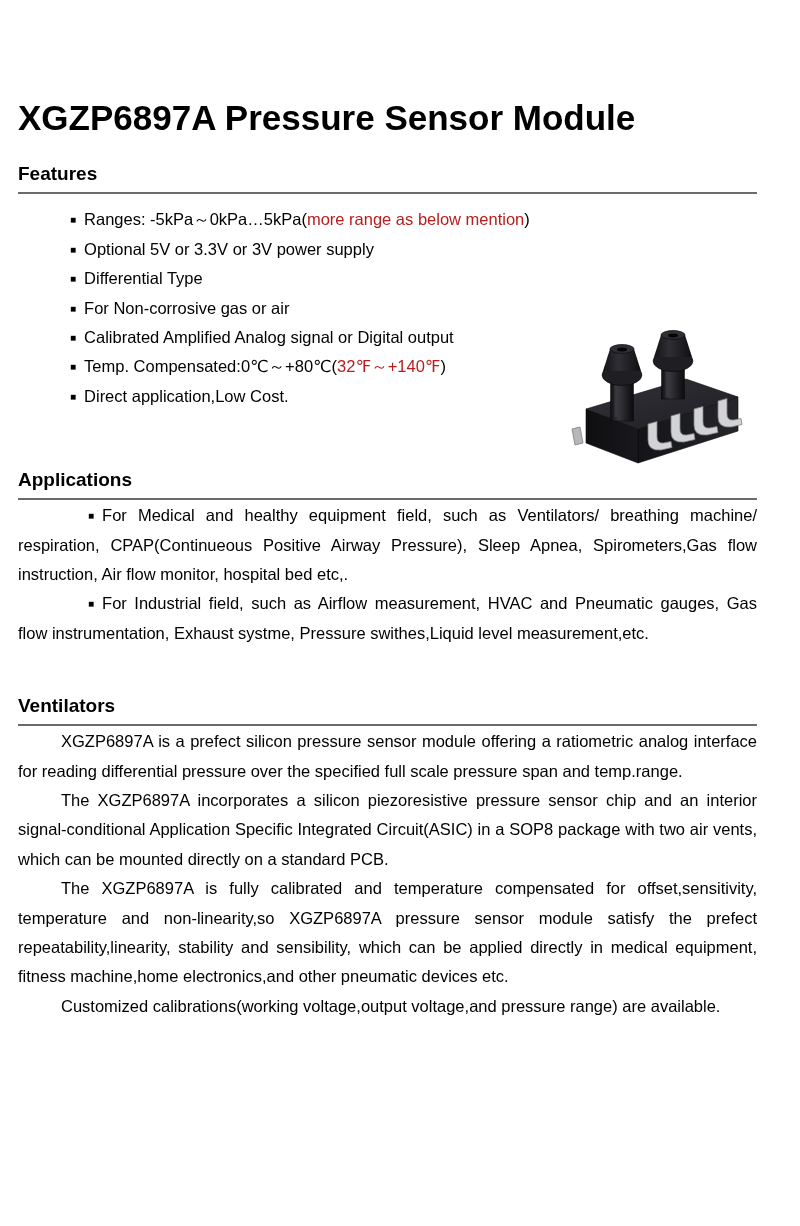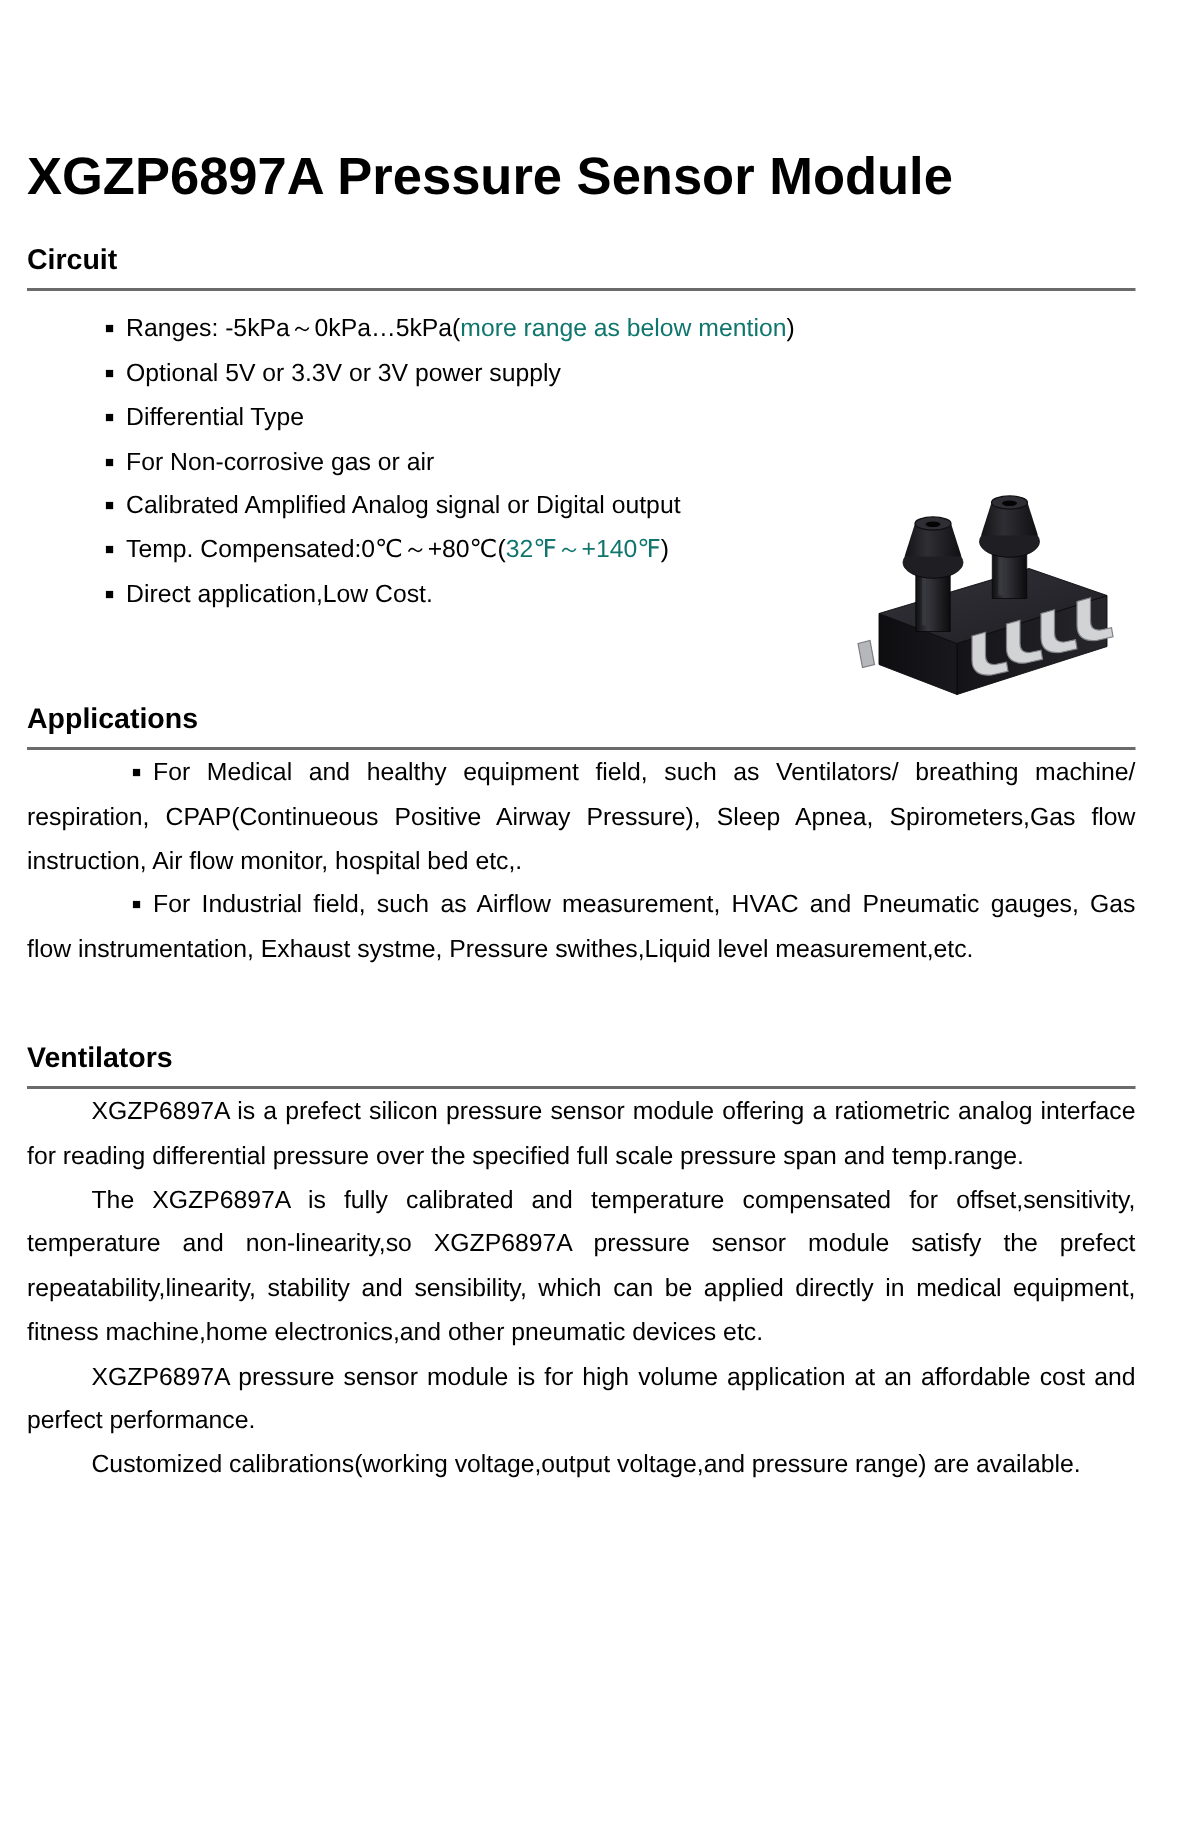--- a/index.html
+++ b/index.html
@@ -29,41 +29,41 @@
   ul.features-list{
     list-style:none;margin:11px 0 0 0;padding:0 0 0 52px;
   }
   ul.features-list li{
     font-size:16.5px;line-height:29.4px;white-space:nowrap;
   }
   .bullet{
     display:inline-block;font-size:10px;vertical-align:2px;
     margin-right:8px;
   }
-  .muted{color:#0f766e;}
+  .muted{color:#b91c1c;}
   .paras{margin-top:1px;}
   .paras p{
     margin:0;font-size:16.5px;line-height:29.4px;
     text-align:justify;
   }
   .sec-applications .paras p{text-indent:35px;}
   .sec-introduction .paras p{text-indent:43px;}
   .photo{
     position:absolute;left:552px;top:198px;width:210px;height:230px;
   }
 </style>
 </head>
 <body>
 
 <div class="page">
 
   <h1 class="doc-title">XGZP6897A Pressure Sensor Module</h1>
 
   <div class="sec-features">
-    <h2 class="sec-heading">Circuit</h2>
+    <h2 class="sec-heading">Features</h2>
     <ul class="features-list">
       <li><span class="bullet">■</span><span>Ranges: -5kPa～0kPa…5kPa(</span><span class="muted">more range as below mention</span><span>)</span></li>
       <li><span class="bullet">■</span><span>Optional 5V or 3.3V or 3V power supply</span></li>
       <li><span class="bullet">■</span><span>Differential Type</span></li>
       <li><span class="bullet">■</span><span>For Non-corrosive gas or air</span></li>
       <li><span class="bullet">■</span><span>Calibrated Amplified Analog signal or Digital output</span></li>
       <li><span class="bullet">■</span><span>Temp. Compensated:0℃～+80℃(</span><span class="muted">32℉～+140℉</span><span>)</span></li>
       <li><span class="bullet">■</span><span>Direct application,Low Cost.</span></li>
     </ul>
   </div>
@@ -73,22 +73,22 @@
     <div class="paras">
       <p><span class="bullet">■</span><span>For Medical and healthy equipment field, such as Ventilators/ breathing machine/ respiration, CPAP(Continueous Positive Airway Pressure), Sleep Apnea, Spirometers,Gas flow instruction, Air flow monitor, hospital bed etc,.</span></p>
       <p><span class="bullet">■</span><span>For Industrial field, such as Airflow measurement, HVAC and Pneumatic gauges, Gas flow instrumentation, Exhaust systme, Pressure swithes,Liquid level measurement,etc.</span></p>
     </div>
   </div>
 
   <div class="sec-introduction">
     <h2 class="sec-heading">Ventilators</h2>
     <div class="paras">
       <p>XGZP6897A is a prefect silicon pressure sensor module offering a ratiometric analog interface for reading differential pressure over the specified full scale pressure span and temp.range.</p>
+      <p>The XGZP6897A incorporates a silicon piezoresistive pressure sensor chip and an interior signal-conditional Application Specific Integrated Circuit(ASIC) in a SOP8 package with two air vents, which can be mounted directly on a standard PCB.</p>
       <p>The XGZP6897A is fully calibrated and temperature compensated for offset,sensitivity, temperature and non-linearity,so XGZP6897A pressure sensor module satisfy the prefect repeatability,linearity, stability and sensibility, which can be applied directly in medical equipment, fitness machine,home electronics,and other pneumatic devices etc.</p>
-      <p>XGZP6897A pressure sensor module is for high volume application at an affordable cost and perfect performance.</p>
       <p>Customized calibrations(working voltage,output voltage,and pressure range) are available.</p>
     </div>
   </div>
 
   <div class="photo">
     <svg viewBox="0 0 210 230" width="210" height="230">
       <defs>
         <linearGradient id="gTop" x1="0" y1="0" x2="1" y2="1">
           <stop offset="0" stop-color="#33333a"></stop>
             <stop offset="1" stop-color="#1d1d22"></stop>

